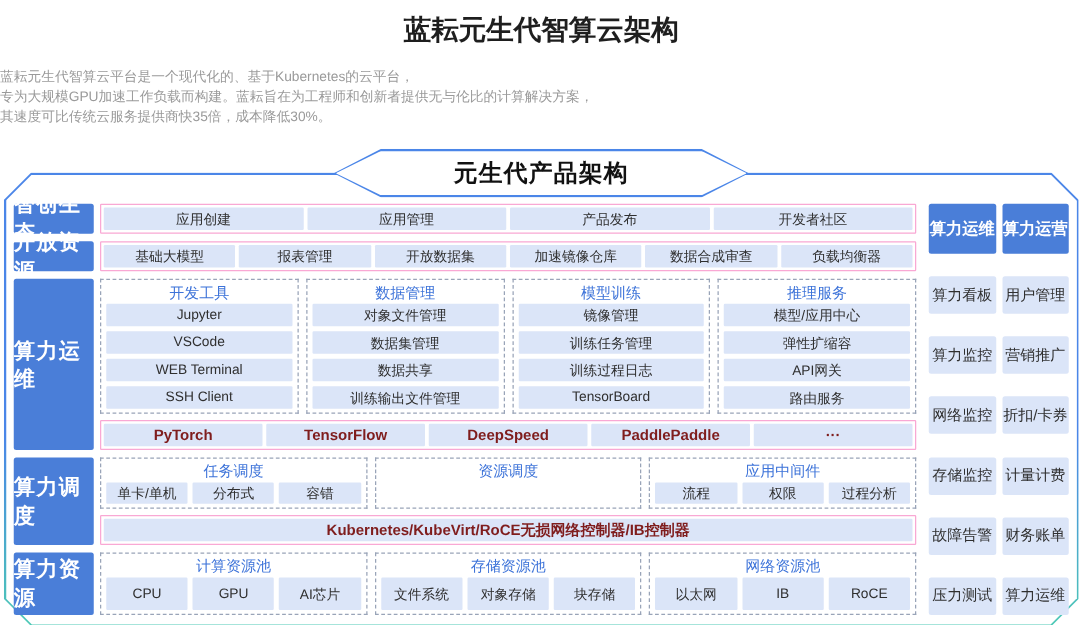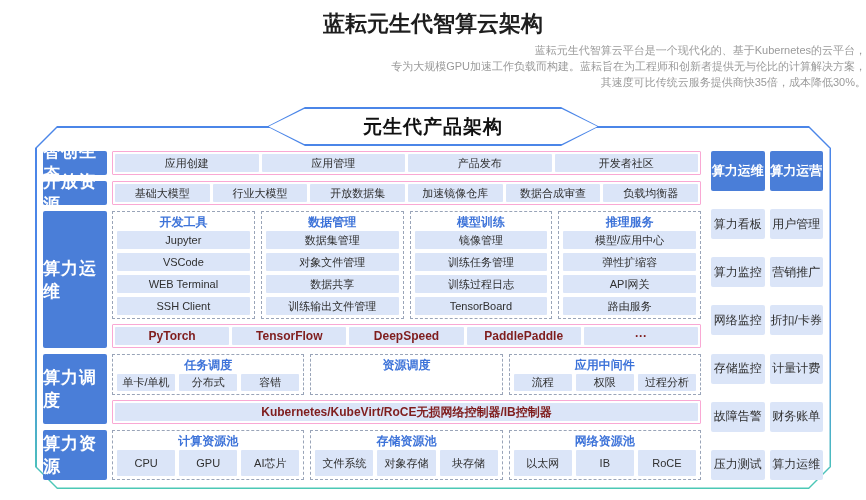--- a/index.html
+++ b/index.html
@@ -8,22 +8,22 @@
     --label-blue:#4a7ed8;
     --cell-bg:#dbe5f8;
     --cell-text:#2f2f2f;
     --group-title-blue:#3d73d9;
     --subtitle-gray:#9a9a9a;
   }
   *{box-sizing:border-box;margin:0;padding:0;}
   html,body{width:866px;height:500px;background:#fff;overflow:hidden;
     font-family:"Liberation Sans","DejaVu Sans",sans-serif;}
   .page-title{padding-top:9px;text-align:center;font-size:22px;font-weight:bold;color:#1e1e1e;}
-  .page-subtitle{margin-top:3px;text-align:right;font-size:11px;line-height:16px;color:var(--subtitle-gray);}
-  .arch{position:relative;width:796px;height:363px;margin:36px auto 0;}
+  .page-subtitle{margin-top:15px;text-align:left;font-size:11px;line-height:16px;color:var(--subtitle-gray);}
+  .arch{position:relative;width:860px;height:363px;margin:36px auto 0;}
   .arch-frame{position:absolute;inset:0;background:linear-gradient(180deg,var(--frame-blue) 0%,var(--frame-blue) 58%,var(--frame-teal) 100%);
     clip-path:polygon(22px 0,calc(100% - 22px) 0,100% 22px,100% calc(100% - 22px),calc(100% - 22px) 100%,22px 100%,0 calc(100% - 22px),0 22px);}
   .arch-inner{position:absolute;inset:1.5px;background:#fff;
     clip-path:polygon(21px 0,calc(100% - 21px) 0,100% 21px,100% calc(100% - 21px),calc(100% - 21px) 100%,21px 100%,0 calc(100% - 21px),0 21px);}
   .banner{position:absolute;top:-19px;left:50%;transform:translateX(-50%);width:332px;height:39px;z-index:3;}
   .banner-frame{position:absolute;inset:0;background:var(--frame-blue);
     clip-path:polygon(38px 0,calc(100% - 38px) 0,100% 50%,calc(100% - 38px) 100%,38px 100%,0 50%);}
   .banner-inner{position:absolute;inset:1.6px;background:#fff;display:flex;align-items:center;justify-content:center;
     font-size:19px;font-weight:bold;color:#111;letter-spacing:1px;
     clip-path:polygon(36.5px 0,calc(100% - 36.5px) 0,100% 50%,calc(100% - 36.5px) 100%,36.5px 100%,0 50%);}
@@ -35,21 +35,21 @@
   .row.h70{flex:0 0 70px;}
   .row.h50{flex:0 0 50px;}
   .row-label{flex:0 0 64px;background:var(--label-blue);color:#fff;font-size:17px;font-weight:bold;letter-spacing:1px;
     display:flex;align-items:center;justify-content:center;border-radius:2px;}
   .group{flex:1;min-width:0;border:1px solid #f9a8d4;background:#fff;padding:2px;display:flex;gap:3px;border-radius:1px;}
   .cell{flex:1;min-width:0;background:var(--cell-bg);color:var(--cell-text);font-size:11px;white-space:nowrap;overflow:hidden;
     display:flex;align-items:center;justify-content:center;border-radius:1px;}
   .stack{flex:1;min-width:0;display:flex;flex-direction:column;gap:5px;}
   .cols{flex:1;min-height:0;display:flex;gap:6px;}
   .dcol{flex:1;min-width:0;border:1px dashed #99a4b8;padding:2px 4px 3px;display:flex;flex-direction:column;}
-  .dcol-title{flex:0 0 auto;text-align:center;font-size:12px;font-weight:bold;line-height:17px;color:var(--group-title-blue);}
+  .dcol-title{flex:0 0 auto;text-align:center;font-size:12px;font-weight:normal;line-height:17px;color:var(--group-title-blue);}
   .dcol-body{flex:1;min-height:0;display:flex;gap:4px;}
   .dcol-body.v{flex-direction:column;}
   .fwrow{flex:0 0 24px;}
   .fwrow .cell,.baserow .cell{font-size:12px;font-weight:600;color:#7f1d1d;}
   .baserow{flex:0 0 24px;}
   .sidebar{flex:0 0 112px;display:flex;gap:5px;}
   .scol{flex:1;min-width:0;display:flex;flex-direction:column;justify-content:space-between;}
   .scol-header{flex:0 0 40px;background:var(--label-blue);color:#fff;font-size:13px;font-weight:bold;
     display:flex;align-items:center;justify-content:center;border-radius:2px;}
   .scell{flex:0 0 30px;background:var(--cell-bg);color:var(--cell-text);font-size:12px;white-space:nowrap;overflow:hidden;
@@ -84,21 +84,21 @@
             <div class="cell">应用管理</div>
             <div class="cell">产品发布</div>
             <div class="cell">开发者社区</div>
           </div>
       </div>
 
       <div class="row h24">
         <div class="row-label">开放资源</div>
         <div class="group">
             <div class="cell">基础大模型</div>
-            <div class="cell">行业大模型</div>
+            <div class="cell">报表管理</div>
             <div class="cell">开放数据集</div>
             <div class="cell">加速镜像仓库</div>
             <div class="cell">数据合成审查</div>
             <div class="cell">负载均衡器</div>
           </div>
       </div>
 
       <div class="row grow">
         <div class="row-label">算力运维</div>
         <div class="stack">
@@ -108,22 +108,22 @@
                 <div class="dcol-body v">
                   <div class="cell">Jupyter</div>
                   <div class="cell">VSCode</div>
                   <div class="cell">WEB Terminal</div>
                   <div class="cell">SSH Client</div>
                 </div>
               </div>
               <div class="dcol">
                 <div class="dcol-title">数据管理</div>
                 <div class="dcol-body v">
+                  <div class="cell">对象文件管理</div>
                   <div class="cell">数据集管理</div>
-                  <div class="cell">对象文件管理</div>
                   <div class="cell">数据共享</div>
                   <div class="cell">训练输出文件管理</div>
                 </div>
               </div>
               <div class="dcol">
                 <div class="dcol-title">模型训练</div>
                 <div class="dcol-body v">
                   <div class="cell">镜像管理</div>
                   <div class="cell">训练任务管理</div>
                   <div class="cell">训练过程日志</div>

